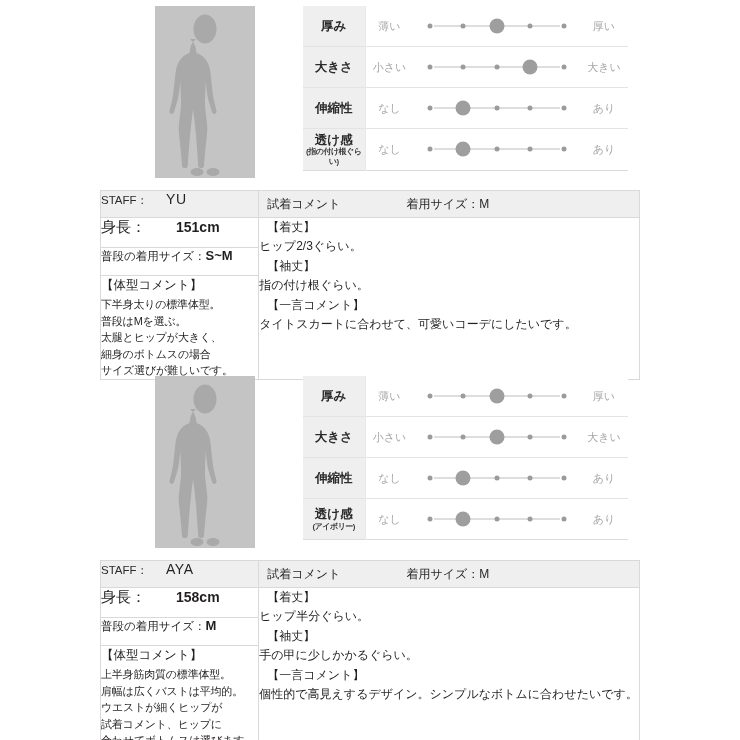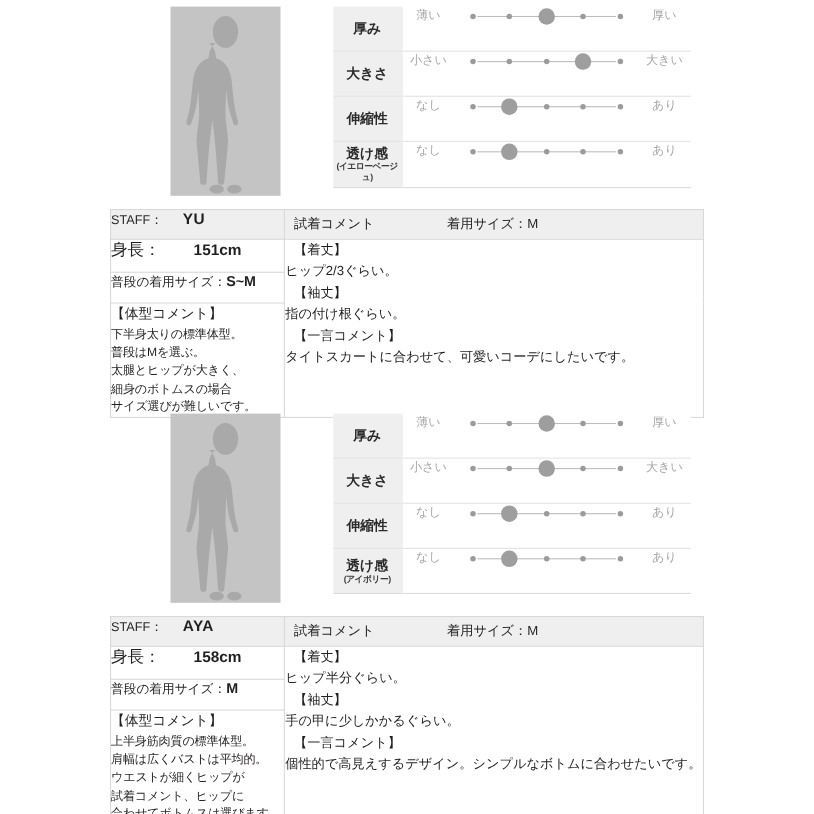--- a/index.html
+++ b/index.html
@@ -57,20 +57,21 @@
     display: block;
     font-size: 8px;
     font-weight: bold;
     letter-spacing: -0.5px;
     color: #3a3a3a;
   }
 
   td.rt-track { padding: 0 4px; height: 40px; }
   .scale {
     display: flex;
+    align-items: center;
     height: 40px;
     gap: 16px;
   }
   .scale-end {
     font-size: 11px;
     color: #a6a6a6;
     white-space: nowrap;
     width: 40px;
     text-align: center;
     flex: 0 0 auto;
@@ -120,22 +121,22 @@
   .col-right { width: 380px; }
 
   .hdr-left, .hdr-right {
     background: #efefef;
     height: 26px;
     font-size: 12.5px;
     padding: 4px 8px;
     white-space: nowrap;
   }
   .hdr-left .k { font-size: 11.5px; color: #2b2b2b; }
-  .hdr-left .v { font-weight: bold; font-size: 14px; margin-left: 18px; letter-spacing: 0.5px; }
-  .hdr-right { display: flex; align-items: flex-start; }
+  .hdr-left .v { font-weight: normal; font-size: 14px; margin-left: 18px; letter-spacing: 0.5px; }
+  .hdr-right { display: flex; align-items: center; }
   .hdr-right .c1 { font-size: 12px; }
   .hdr-right .c2 { font-size: 12px; margin-left: 66px; }
 
   .row-height {
     height: 30px;
     font-size: 12px;
     padding: 6px 8px;
     white-space: nowrap;
   }
   .row-height .k { font-size: 15px; }
@@ -230,21 +231,21 @@
                       <div class="dot active" style="left: 25%;"></div>
                       <div class="dot" style="left: 50%;"></div>
                       <div class="dot" style="left: 75%;"></div>
                       <div class="dot" style="left: 100%;"></div>
                     </div>
                     <span class="scale-end right">あり</span>
                   </div>
                 </td>
               </tr>
               <tr>
-                <td class="rt-label"><span>透け感</span><span class="sub">(イエローベージュ)</span></td>
+                <td class="rt-label"><span>透け感</span><span class="sub">(指の付け根ぐらい)</span></td>
                 <td class="rt-track">
                   <div class="scale">
                     <span class="scale-end">なし</span>
                     <div class="dots">
                       <div class="line"></div>
                       <div class="dot" style="left: 0%;"></div>
                       <div class="dot active" style="left: 25%;"></div>
                       <div class="dot" style="left: 50%;"></div>
                       <div class="dot" style="left: 75%;"></div>
                       <div class="dot" style="left: 100%;"></div>

